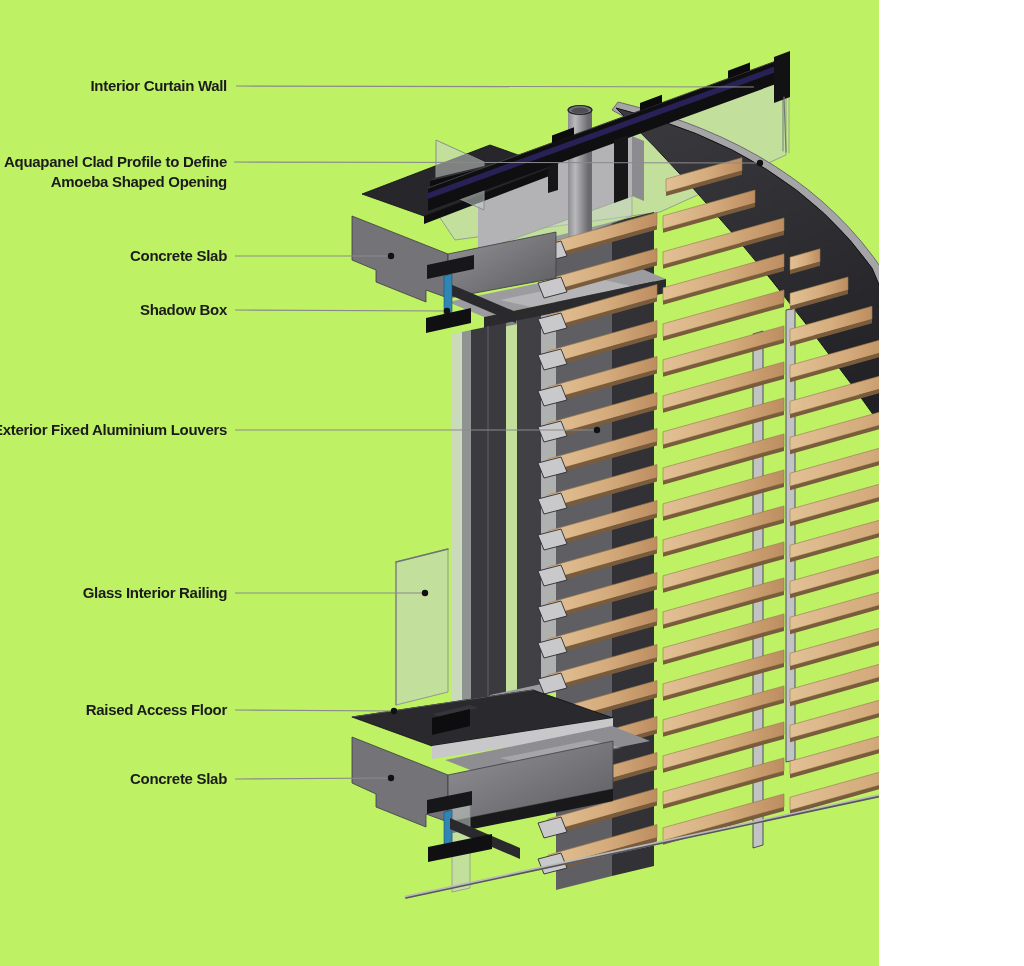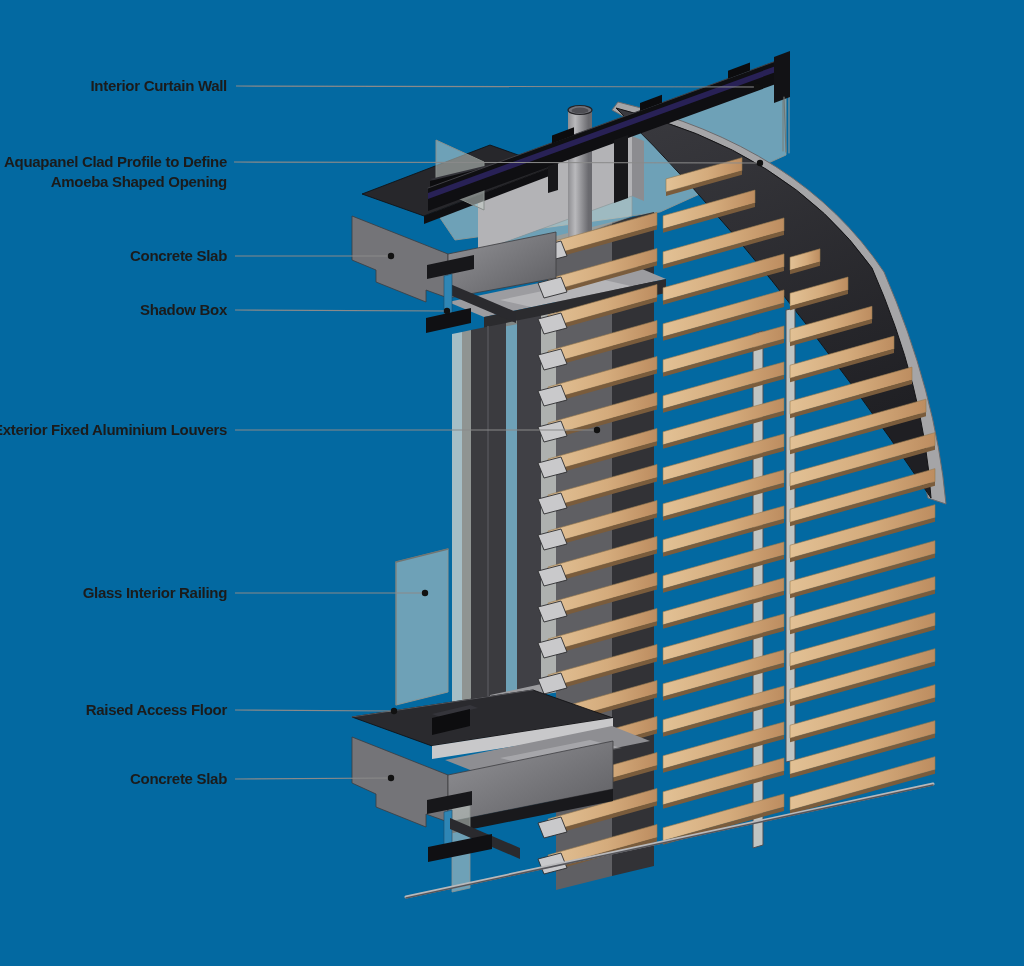--- a/index.html
+++ b/index.html
@@ -1,16 +1,16 @@
 <!DOCTYPE html>
 <html><head>
 <meta charset="utf-8">
 <style>
   html,body{margin:0;padding:0;background:#ffffff;}
-  .stage{position:relative;width:1024px;height:966px;background:#0369a1;overflow:hidden;
+  .stage{position:relative;width:879px;height:966px;background:#bef264;overflow:hidden;
          font-family:"Liberation Sans", sans-serif;}
   svg{display:block;}
   .lbl{font-family:"Liberation Sans", sans-serif;font-weight:700;font-size:15px;
        letter-spacing:-0.3px;fill:#1b1b1b;}
 </style>
 </head>
 <body>
 
 <div class="stage">
   <svg id="scene" width="1024" height="966" viewBox="0 0 1024 966">

